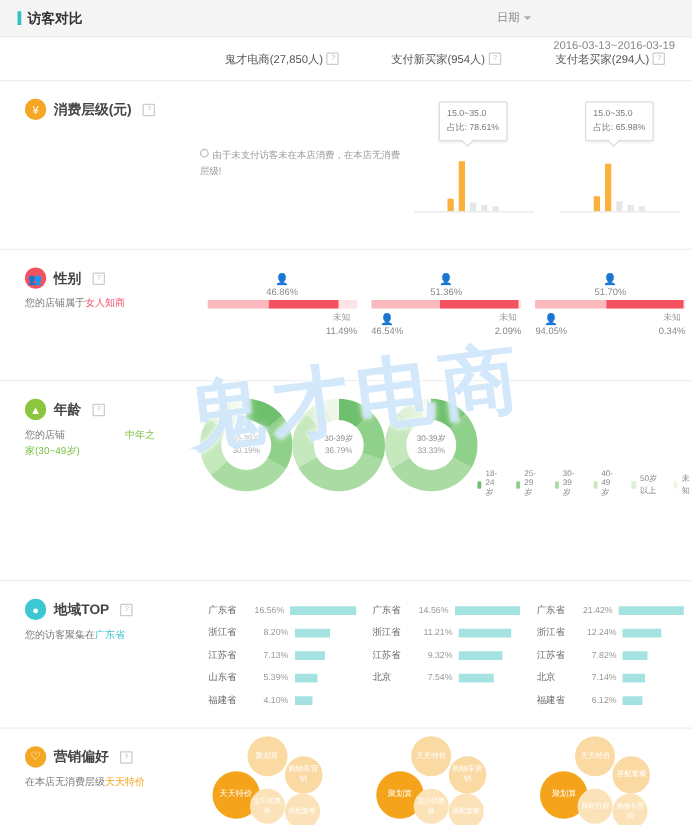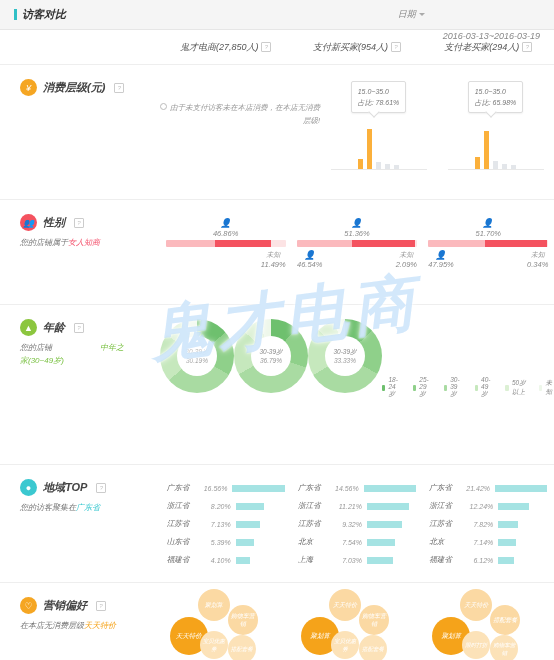--- a/index.html
+++ b/index.html
@@ -3,21 +3,21 @@
 <meta charset="utf-8">
 <style>
   html,body{margin:0;padding:0;}
   body{
     width:554px;height:660px;
     background:#ffffff;
     font-family:"Liberation Sans","DejaVu Sans",sans-serif;
     font-size:9px;color:#666;
     overflow:hidden;
   }
-  .page{position:relative;width:554px;height:660px;font-style:italic;}
+  .page{position:relative;width:554px;height:660px;}
 
   
   .topbar{
     height:30px;background:#f5f5f5;border-bottom:1px solid #e6e6e6;
     display:flex;align-items:center;padding:0 14px;box-sizing:border-box;
   }
   .title-wrap{display:flex;align-items:center;gap:5px;}
   .title-bar{width:3px;height:11px;background:#30c0c6;display:block;}
   .page-title{font-size:11px;font-weight:bold;color:#333;}
   .topbar-right{margin-left:auto;display:flex;align-items:center;gap:18px;}
@@ -54,22 +54,22 @@
   .hl-red{color:#f4516c;}
   .hl-green{color:#7ac143;padding-left:48px;}
   .hl-teal{color:#3bc8d0;}
   .hl-orange{color:#f5a31a;}
   .cols{flex:1;display:flex;}
   .col{flex:1;display:flex;flex-direction:column;align-items:center;}
 
   
   .sec-consume{height:135px;}
   .consume-note{
-    width:160px;font-size:7.5px;color:#999;line-height:13px;text-align:right;
-    margin-top:36px;
+    width:160px;font-size:7.5px;color:#999;line-height:13px;text-align:left;
+    margin-top:52px;
   }
   .consume-note .dot{display:inline-block;width:5px;height:5px;border:1px solid #bbb;border-radius:50%;margin-right:3px;}
   .tip{
     border:1px solid #ddd;background:#fff;border-radius:2px;padding:4px 6px;
     font-size:7px;color:#777;line-height:11px;position:relative;margin-top:16px;
     box-shadow:0 1px 2px rgba(0,0,0,.06);
   }
   .tip:after{
     content:"";position:absolute;bottom:-4px;left:18px;width:7px;height:7px;
     background:#fff;border-right:1px solid #ddd;border-bottom:1px solid #ddd;
@@ -286,21 +286,21 @@
             <span class="g-pct-top">51.70%</span>
           </div>
           <div class="g-bar">
             <span class="g-f" style="flex:48"></span>
             <span class="g-m" style="flex:52"></span>
             <span class="g-u" style="flex:1"></span>
           </div>
           <div class="g-bottom">
             <div class="g-cell">
               <span class="icon-person">👤</span>
-              <span>47.95%</span>
+              <span>94.05%</span>
             </div>
             <div class="g-cell">
               <span class="lbl">未知</span>
               <span>0.34%</span>
             </div>
           </div>
         </div>
       </div>
 
     </div>
@@ -430,25 +430,20 @@
             <div class="rg-row">
               <span class="rg-name">江苏省</span>
               <span class="rg-pct">9.32%</span>
               <span class="rg-bar" style="width: 35px;"></span>
             </div>
             <div class="rg-row">
               <span class="rg-name">北京</span>
               <span class="rg-pct">7.54%</span>
               <span class="rg-bar" style="width: 28px;"></span>
             </div>
-            <div class="rg-row">
-              <span class="rg-name">上海</span>
-              <span class="rg-pct">7.03%</span>
-              <span class="rg-bar" style="width: 26px;"></span>
-            </div>
           </div>
         </div>
       <div class="col">
           <div class="rg-list" id="rg2">
             <div class="rg-row">
               <span class="rg-name">广东省</span>
               <span class="rg-pct">21.42%</span>
               <span class="rg-bar" style="width: 55px;"></span>
             </div>
             <div class="rg-row">

